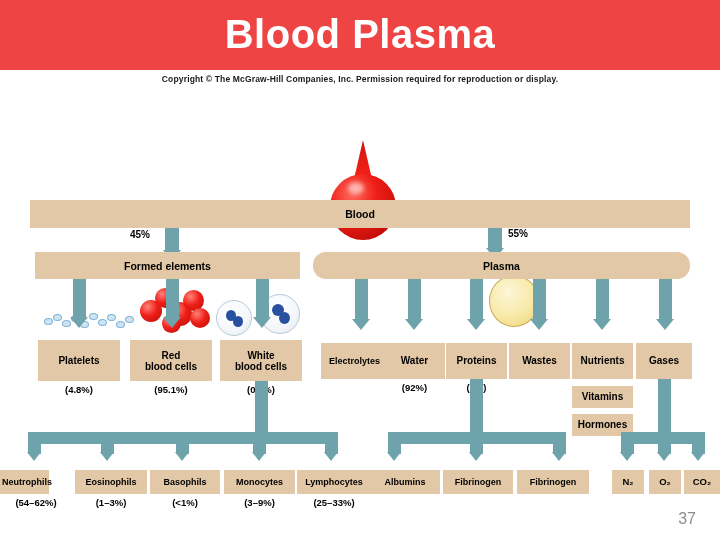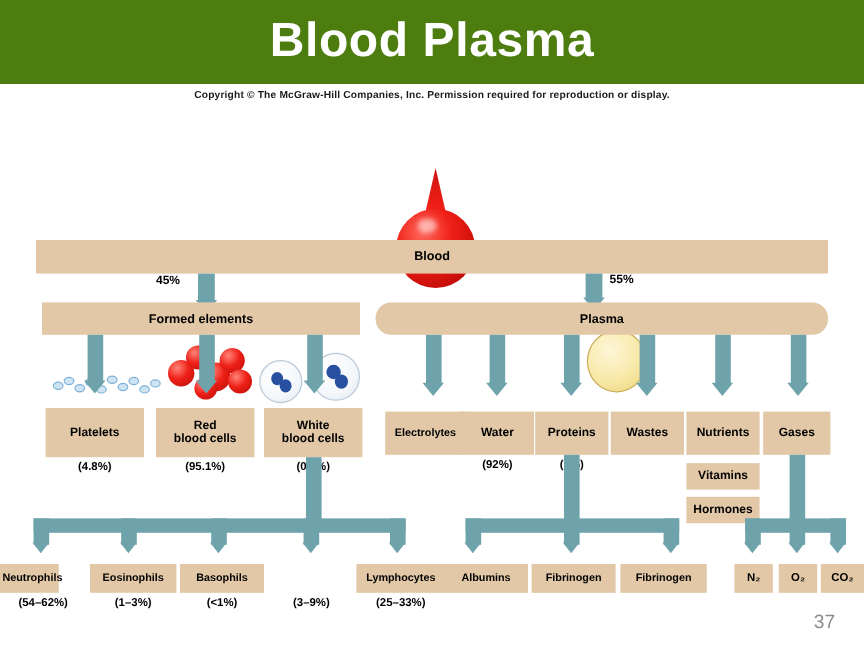--- a/index.html
+++ b/index.html
@@ -16,21 +16,21 @@
     height: 540px;
     background: #ffffff;
     overflow: hidden;
   }
 
   
   .banner {
     position: absolute;
     left: 0; top: 0;
     width: 720px; height: 70px;
-    background: #4d7c0f;
+    background: #ef4444;
   }
   .banner-title {
     position: absolute;
     left: 0; top: 8px;
     width: 720px;
     text-align: center;
     color: #ffffff;
     font-size: 40px;
     font-weight: bold;
     letter-spacing: 0.5px;
@@ -392,20 +392,23 @@
   <div class="tanbox small" style="left:75px; top:470px; width:72px; height:24px;padding-left:32px;">
     <div class="lbl">Eosinophils</div>
   </div>
   <div class="pct" style="left:75px; top:497px; width:72px;">(1–3%)</div>
 
   <div class="tanbox small" style="left:150px; top:470px; width:70px; height:24px;">
     <div class="lbl">Basophils</div>
   </div>
   <div class="pct" style="left:150px; top:497px; width:70px;">(&lt;1%)</div>
 
+  <div class="tanbox small" style="left:224px; top:470px; width:71px; height:24px;">
+    <div class="lbl">Monocytes</div>
+  </div>
   <div class="pct" style="left:224px; top:497px; width:71px;">(3–9%)</div>
 
   <div class="tanbox small" style="left:297px; top:470px; width:74px; height:24px;">
     <div class="lbl">Lymphocytes</div>
   </div>
   <div class="pct" style="left:297px; top:497px; width:74px;">(25–33%)</div>
 
   <div class="tanbox small" style="left:370px; top:470px; width:70px; height:24px;">
     <div class="lbl">Albumins</div>
   </div>

